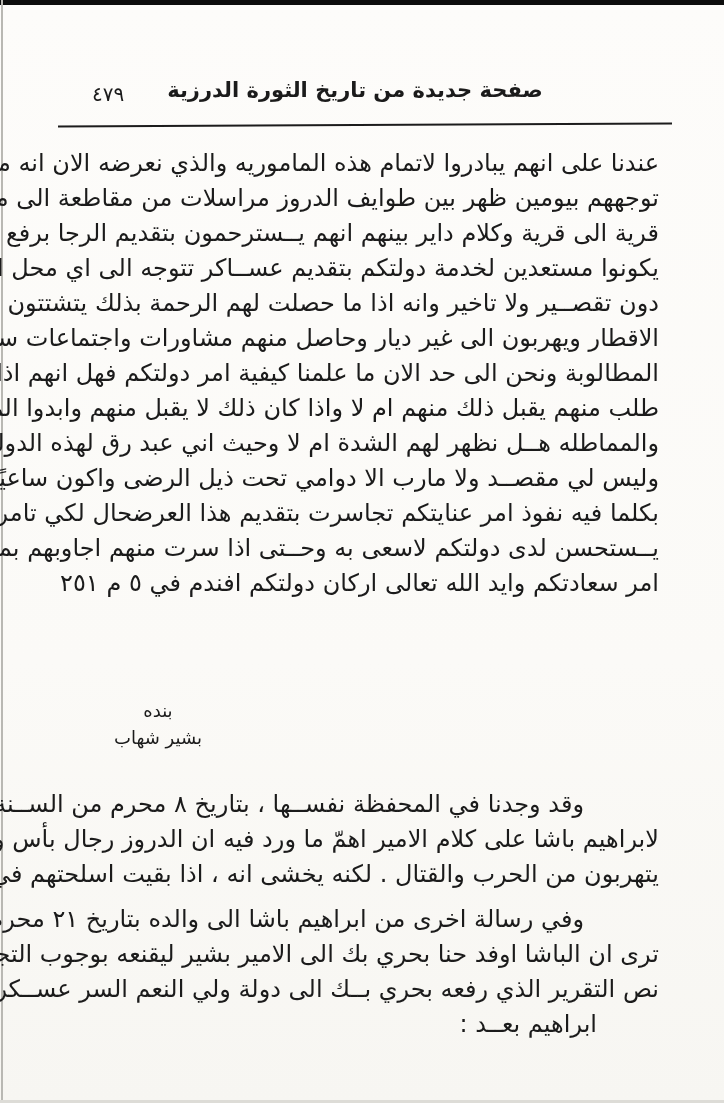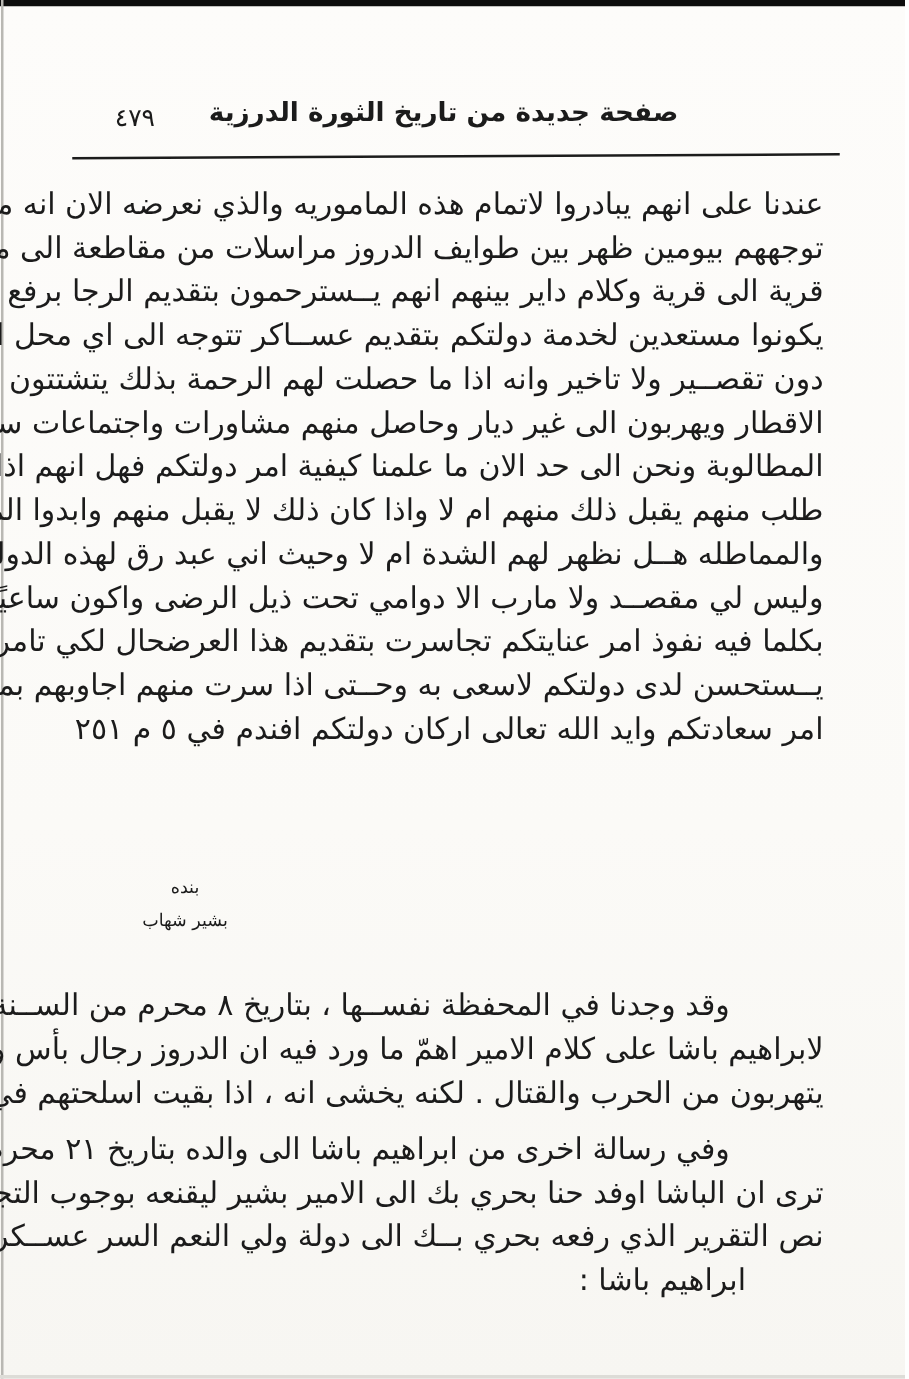--- a/index.html
+++ b/index.html
@@ -45,21 +45,21 @@
   .ln{
     height:35px;line-height:35px;
     text-align:justify;text-align-last:justify;
     white-space:nowrap;overflow:visible;
   }
   .ln.partial{text-align:right;text-align-last:right;}
   .ln.indent{padding-right:75px;width:525px;}
   .ln.indent-sm{padding-right:62px;}
   .signature{
     position:absolute;top:697px;left:114px;
-    font-size:14px;line-height:27px;text-align:center;
+    font-size:18px;line-height:27px;text-align:center;
   }
 </style>
 </head>
 <body>
 
 <div class="page">
 
   <div class="scan-top"></div>
   <div class="scan-left"></div>
   <div class="scan-bottom"></div>
@@ -92,16 +92,16 @@
   <div class="textblock para-1">
     <div class="ln indent">وقد وجدنا في المحفظة نفســها ، بتاريخ ٨ محرم من الســنة نفســها ، تعليقاً</div>
     <div class="ln">لابراهيم باشا على كلام الامير اهمّ ما ورد فيه ان الدروز رجال بأس ونشاط لا</div>
     <div class="ln">يتهربون من الحرب والقتال . لكنه يخشى انه ، اذا بقيت اسلحتهم في ايديهم،</div>
   </div>
 
   <div class="textblock para-2">
     <div class="ln indent">وفي رسالة اخرى من ابراهيم باشا الى والده بتاريخ ٢١ محرم من الســنة نفســها،</div>
     <div class="ln">ترى ان الباشا اوفد حنا بحري بك الى الامير بشير ليقنعه بوجوب التجنيد . واليك</div>
     <div class="ln">نص التقرير الذي رفعه بحري بــك الى دولة ولي النعم السر عســكر المعظم</div>
-    <div class="ln partial indent-sm">ابراهيم باشا :</div>
+    <div class="ln partial indent-sm">ابراهيم بعــد :</div>
   </div>
 
 </div>
 
 </body></html>

